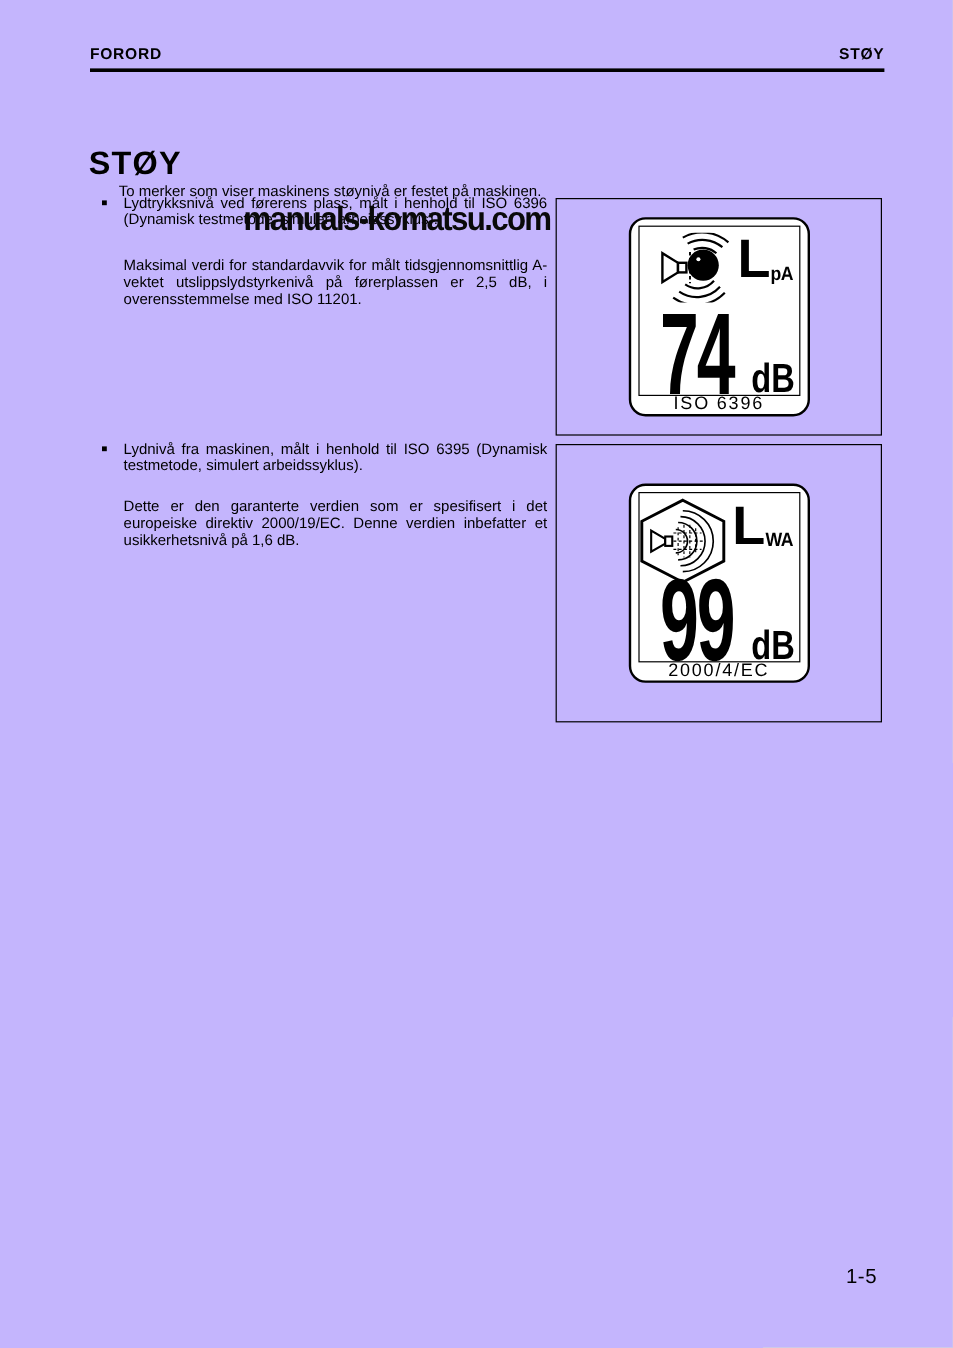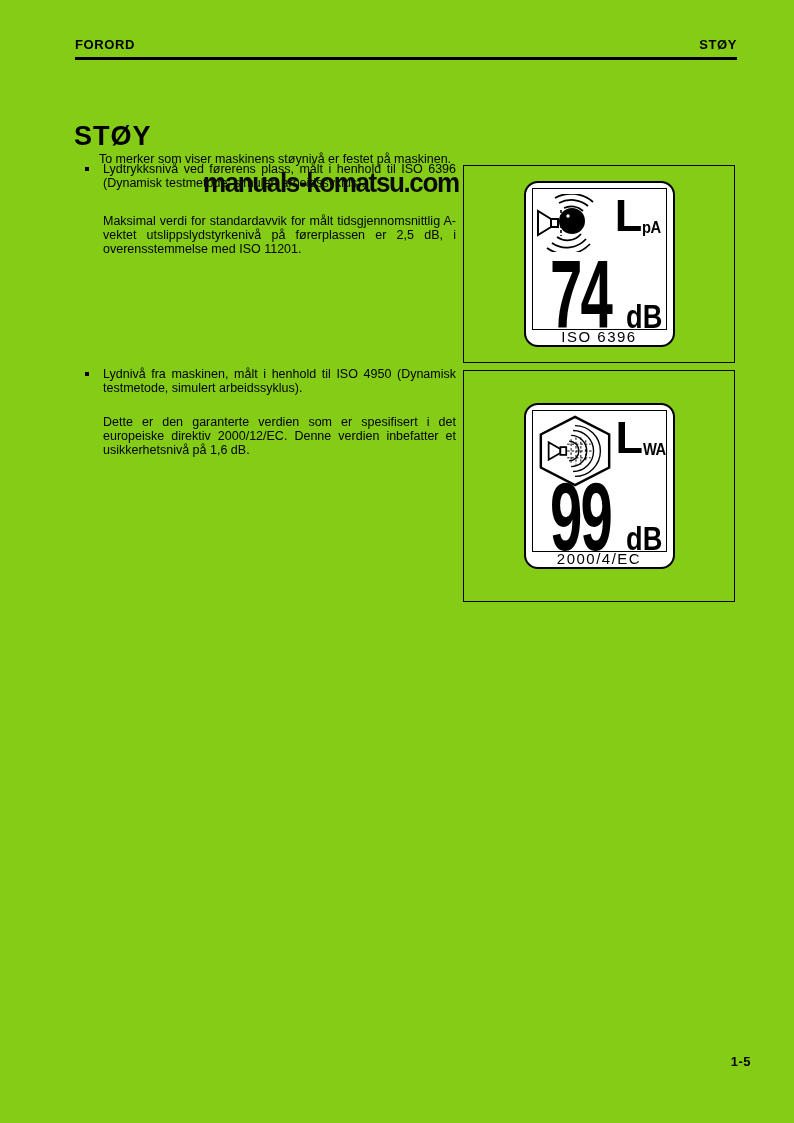--- a/index.html
+++ b/index.html
@@ -1,18 +1,18 @@
 <!DOCTYPE html>
 <html><head>
 <meta charset="utf-8">
 <style>
   html,body { margin:0; padding:0; background:#d8d8d8; }
   .page {
     position:relative; width:794px; height:1123px; margin:0 auto;
-    background:#84cc16; color:#000;
+    background:#c4b5fd; color:#000;
     font-family:"Liberation Sans","DejaVu Sans",sans-serif;
     overflow:hidden;
   }
   
   .hdr { position:absolute; top:37px; font-size:13px; font-weight:bold; letter-spacing:0.6px; }
   .hdr-left  { left:75px; }
   .hdr-right { right:57px; }
   .hdr-rule  { position:absolute; left:75px; top:57px; width:662px; height:3px; background:#000; }
   
   .doc-title { position:absolute; left:74px; top:105px; font-size:27px; font-weight:bold; letter-spacing:1px; line-height:1; }
@@ -43,42 +43,42 @@
   
   .plate {
     width:151px; box-sizing:border-box; background:#fff;
     border:2.5px solid #000; border-radius:14px;
     padding:5px 6px 2px 6px;
   }
   .plate-inner {
     position:relative; box-sizing:border-box;
     border:1.5px solid #000; height:142px; overflow:visible;
   }
-  .plate-top { display:flex; justify-content:space-between; align-items:flex-start; }
+  .plate-top { display:flex; justify-content:flex-end; align-items:flex-start; }
   .icon-wrap { margin:5px 0 0 2px; }
   .l2 .icon-wrap { margin:2px 0 0 1px; }
   .sym { margin:10px 3px 0 0; font-weight:bold; white-space:nowrap; }
   .sym-main { font-size:45px; line-height:33px; display:inline-block; }
   .sym-sub  { font-size:16px; line-height:16px; display:inline-block; transform:scaleX(0.92); transform-origin:left bottom; vertical-align:-2px; letter-spacing:-0.5px; }
   .num {
     position:absolute; bottom:-2px; left:17px;
     font-size:97px; font-weight:bold; line-height:72px; letter-spacing:-3px;
     display:inline-block; transform:scaleX(0.60); transform-origin:left bottom;
   }
   .unit {
     position:absolute; bottom:0; right:3px;
     font-size:34px; font-weight:bold; line-height:26px;
     display:inline-block; transform:scaleX(0.80); transform-origin:right bottom;
   }
   .plate-caption {
     text-align:center; font-size:15px; line-height:12px; letter-spacing:1.5px;
     padding-top:1px; font-weight:normal;
   }
   
-  .page-num { position:absolute; right:43px; top:1054px; font-size:13px; font-weight:bold; letter-spacing:0.5px; }
+  .page-num { position:absolute; right:63px; top:1054px; font-size:17px; font-weight:normal; letter-spacing:0.5px; }
 </style>
 </head>
 <body>
 
 <div class="page">
 
   <div class="hdr hdr-left">FORORD</div>
   <div class="hdr hdr-right">STØY</div>
   <div class="hdr-rule"></div>
 
@@ -87,23 +87,23 @@
   <p class="txt intro">To merker som viser maskinens støynivå er festet på maskinen.</p>
 
   <div class="bullet b1 txt">
     <span class="marker"></span>
     <span class="btxt">Lydtrykksnivå ved førerens plass, målt i henhold til ISO 6396 (Dynamisk testmetode, simulert arbeidssyklus).</span>
   </div>
   <p class="txt para p1">Maksimal verdi for standardavvik for målt tidsgjennomsnittlig A-vektet utslippslydstyrkenivå på førerplassen er 2,5 dB, i overensstemmelse med ISO 11201.</p>
 
   <div class="bullet b2 txt">
     <span class="marker"></span>
-    <span class="btxt">Lydnivå fra maskinen, målt i henhold til ISO 4950 (Dynamisk testmetode, simulert arbeidssyklus).</span>
+    <span class="btxt">Lydnivå fra maskinen, målt i henhold til ISO 6395 (Dynamisk testmetode, simulert arbeidssyklus).</span>
   </div>
-  <p class="txt para p2">Dette er den garanterte verdien som er spesifisert i det europeiske direktiv 2000/12/EC. Denne verdien inbefatter et usikkerhetsnivå på 1,6 dB.</p>
+  <p class="txt para p2">Dette er den garanterte verdien som er spesifisert i det europeiske direktiv 2000/19/EC. Denne verdien inbefatter et usikkerhetsnivå på 1,6 dB.</p>
 
   <div class="watermark">manuals-komatsu.com</div>
 
   <div class="figbox fig1">
     <div class="plate l1">
       <div class="plate-inner">
         <div class="plate-top">
           <span class="icon-wrap">
             <svg width="66" height="58" viewBox="0 0 66 58">
               <circle cx="37" cy="27" r="13" fill="#000"></circle>

